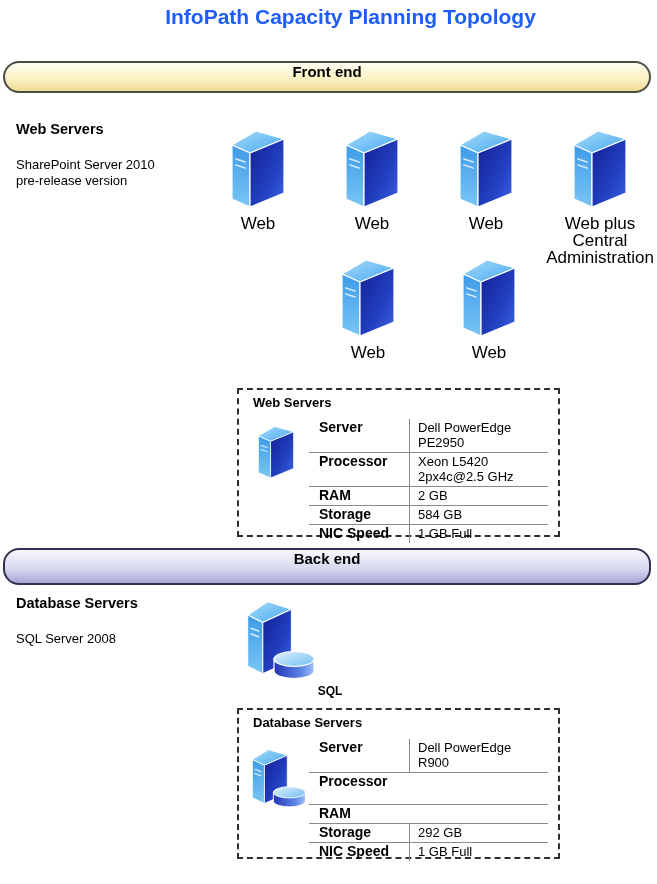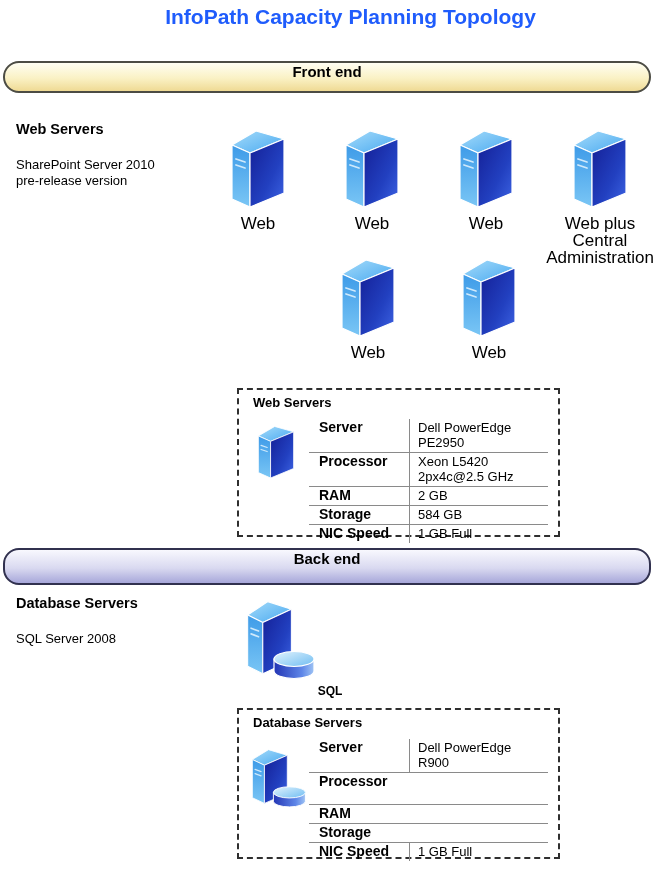--- a/index.html
+++ b/index.html
@@ -227,20 +227,21 @@
 R900</div>
       </div>
       <div class="spec-row tall">
         <div class="spec-label">Processor</div>
       </div>
       <div class="spec-row short">
         <div class="spec-label">RAM</div>
       </div>
       <div class="spec-row short">
         <div class="spec-label">Storage</div>
+        <div class="spec-value">292 GB</div>
       </div>
       <div class="spec-row short">
         <div class="spec-label">NIC Speed</div>
         <div class="spec-value">1 GB Full</div>
       </div>
     </div>
   </div>
 
 </div>
 

